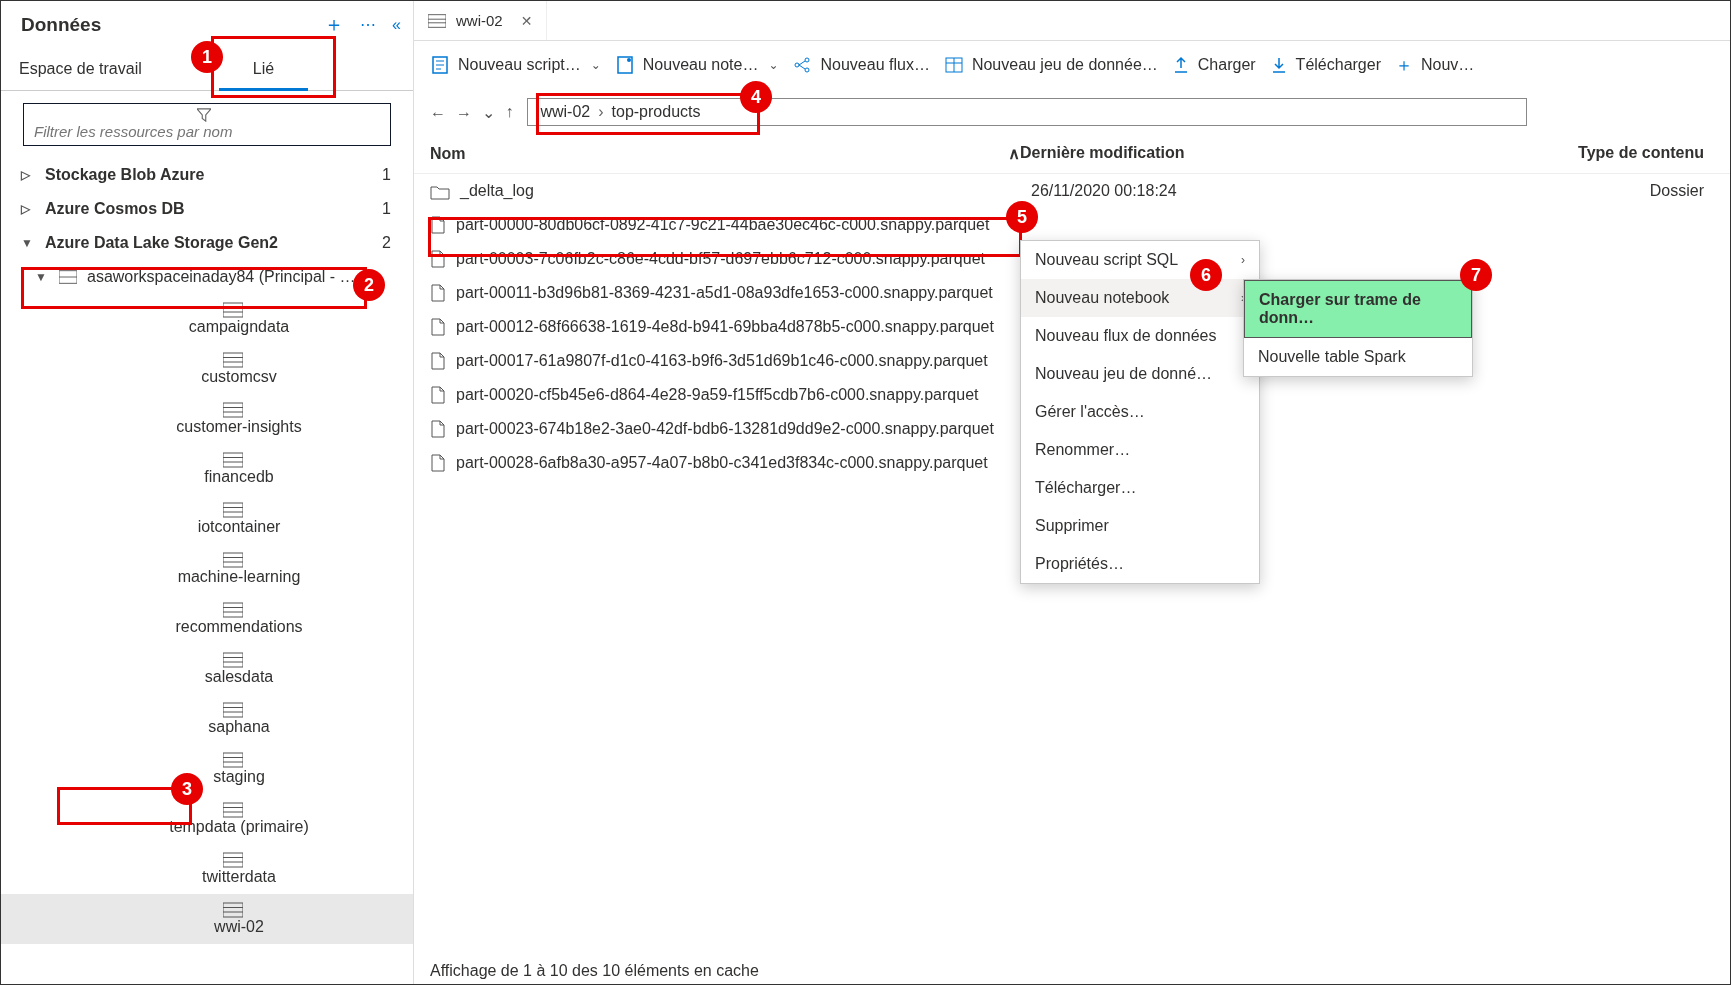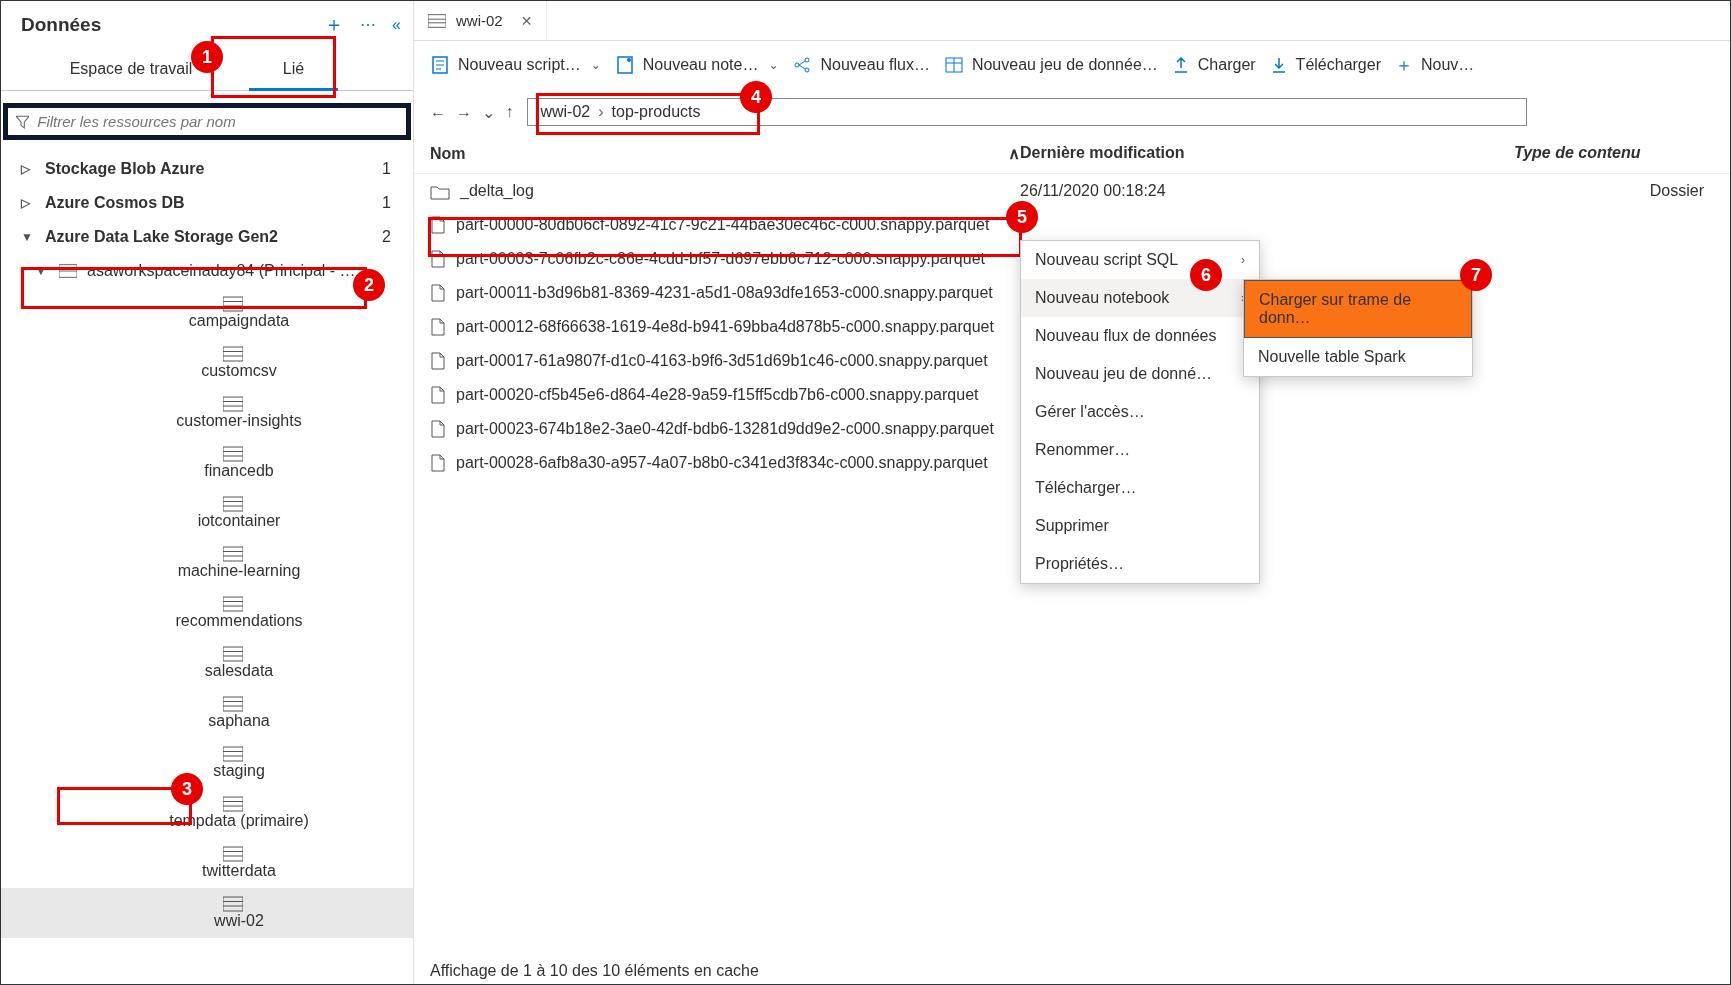--- a/index.html
+++ b/index.html
@@ -55,28 +55,29 @@
   .tab.active {
     font-weight: 400;
   }
   .tab.active::after {
     content: "";
     position: absolute;
     bottom: -1px; left: 18px; right: 18px;
     height: 3px;
     background: #0078d4;
   }
-  .tab-workspace { width: 200px; text-align: center; margin-left: 30px; }
+  .tab-workspace { width: 200px; text-align: left; }
   .tab-linked { width: 125px; text-align: center; }
   .filter-box {
-    margin: 12px 2px;
-    border: 5px solid #0f172a;
+    margin: 12px 22px;
+    border: 1px solid #0f172a;
     display: flex;
     align-items: center;
     padding: 4px 8px;
+    flex-direction: column;
   }
   .filter-box svg { margin-right: 6px; }
   .filter-box input {
     border: none;
     outline: none;
     font-size: 15px;
     font-style: italic;
     color: #666;
     width: 100%;
   }
@@ -185,30 +186,30 @@
   .breadcrumb-box .sep { color:#666; }
   .col-headers {
     display: flex;
     padding: 10px 16px;
     font-size: 16px;
     font-weight: 600;
     border-bottom: 1px solid #eee;
   }
   .col-name { flex: 0 0 590px; display:flex; align-items:center; gap:8px;}
   .col-mod { flex: 0 0 310px; }
-  .col-type { flex: 0 0 200px; text-align:left; margin-left:auto; padding-right:10px;font-style:italic;}
+  .col-type { flex: 0 0 200px; text-align:right; margin-left:auto; padding-right:10px;}
   .file-list { }
   .file-row {
     display: flex;
     align-items: center;
     padding: 8px 16px;
     font-size: 16px;
   }
   .file-row .fname { flex: 0 0 590px; display:flex; align-items:flex-end; gap:10px; white-space:nowrap; overflow:hidden;}
-  .file-row .fmod { flex: 0 0 310px; }
+  .file-row .fmod { flex: 0 0 310px; margin-left: 11px; }
   .file-row .ftype { flex:0 0 200px; text-align:right; margin-left:auto; padding-right:10px;}
   .status-bar {
     position: absolute;
     bottom: 4px;
     left: 16px;
     font-size: 16px;
     color: #323130;
   }
   
   .ctx-menu {
@@ -222,21 +223,21 @@
   .ctx-item {
     padding: 10px 14px;
     display:flex;
     align-items:center;
     justify-content:space-between;
     gap: 20px;
     min-width: 210px;
   }
   .ctx-item.hover { background:#f3f2f1; }
   .ctx-item .arrow { color:#555; font-size:12px;}
-  .ctx-item.selected-sub { background:#f97316; border:1px solid #555; }
+  .ctx-item.selected-sub { background:#86efac; border:1px solid #555;font-weight:bold; }
 </style>
 </head>
 <body>
 
 <div class="sidebar">
   <div class="sidebar-header">
     <div class="sidebar-title">Données</div>
     <div class="sidebar-header-actions">
       <span style="font-size:20px">＋</span>
       <span>⋯</span>

